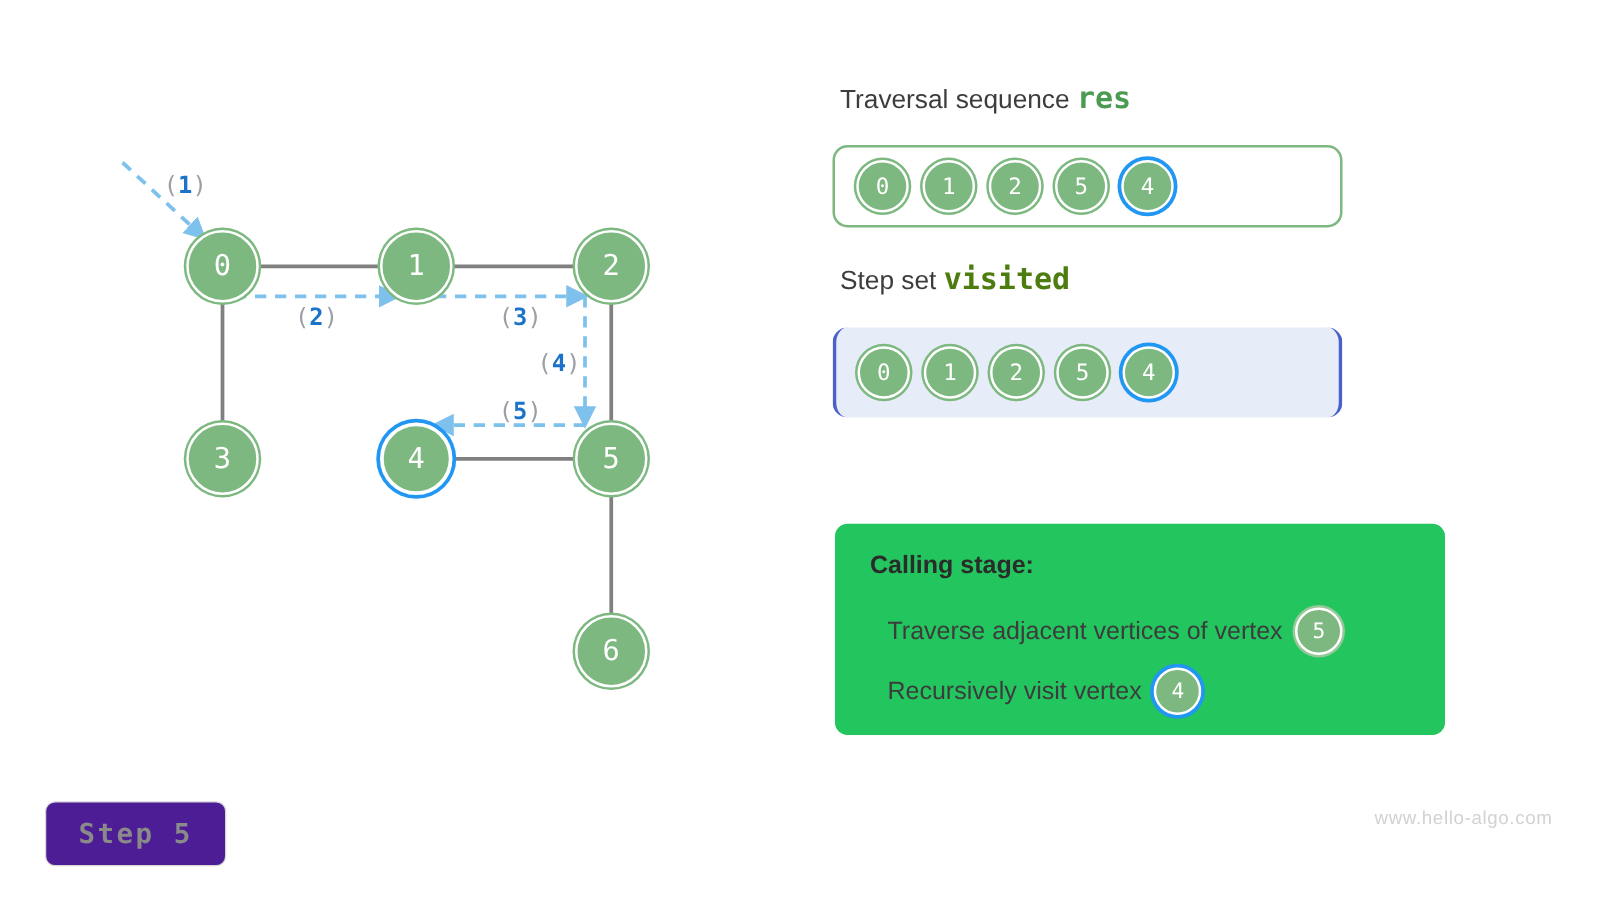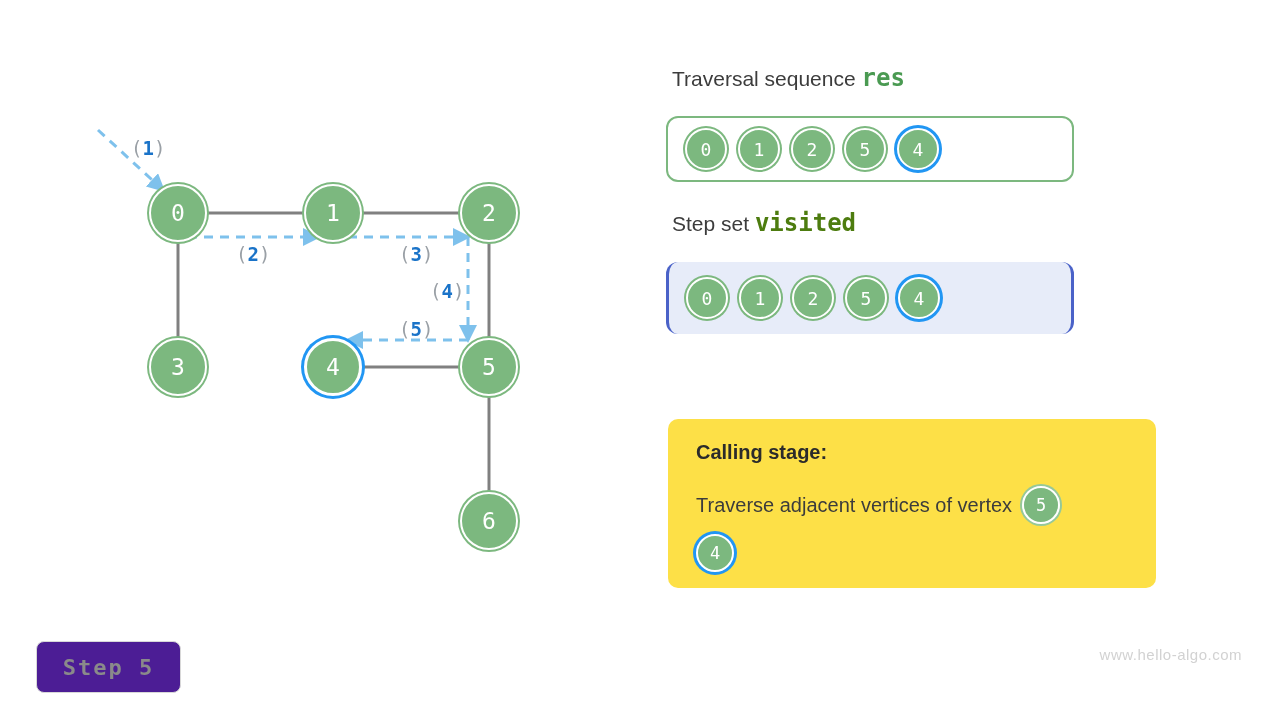--- a/index.html
+++ b/index.html
@@ -125,38 +125,39 @@
     box-shadow: 0 0 0 3px #2196f3;
   }
 
   
   #calling-stage {
     position: absolute;
     left: 2px;
     top: 419px;
     width: 488px;
     height: 169px;
-    background: #fde047;
+    background: #22c55e;
     border-radius: 10px;
     box-sizing: border-box;
     padding: 22px 0 0 28px;
   }
   #calling-stage .cs-title {
     font-size: 20px;
     font-weight: bold;
     color: #2b2b2b;
     margin-bottom: 22px;
   }
   .cs-line {
     display: flex;
     align-items: center;
     font-size: 20px;
     color: #3c3c3c;
     margin-bottom: 10px;
     white-space: nowrap;
+    margin-left: 14px;
   }
   .cs-line .cs-text { margin-right: 10px; }
   .cs-chip {
     width: 38px;
     height: 38px;
     border-radius: 50%;
     background: #7cb87f;
     border: 2px solid #ffffff;
     box-shadow: 0 0 0 2px #96c899;
     display: flex;
@@ -322,20 +323,21 @@
     <div class="cs-title">Calling stage:</div>
 
     <div class="cs-line">
       <span class="cs-text">Traverse adjacent vertices of vertex</span>
       <span class="cs-chip">
           <span>5</span>
         </span>
     </div>
 
     <div class="cs-line">
+      <span class="cs-text">Recursively visit vertex</span>
       <span class="cs-chip highlight">
           <span>4</span>
         </span>
     </div>
   </div>
 </div>
 
 <div id="step-badge">
   <span>Step 5</span>
 </div>

